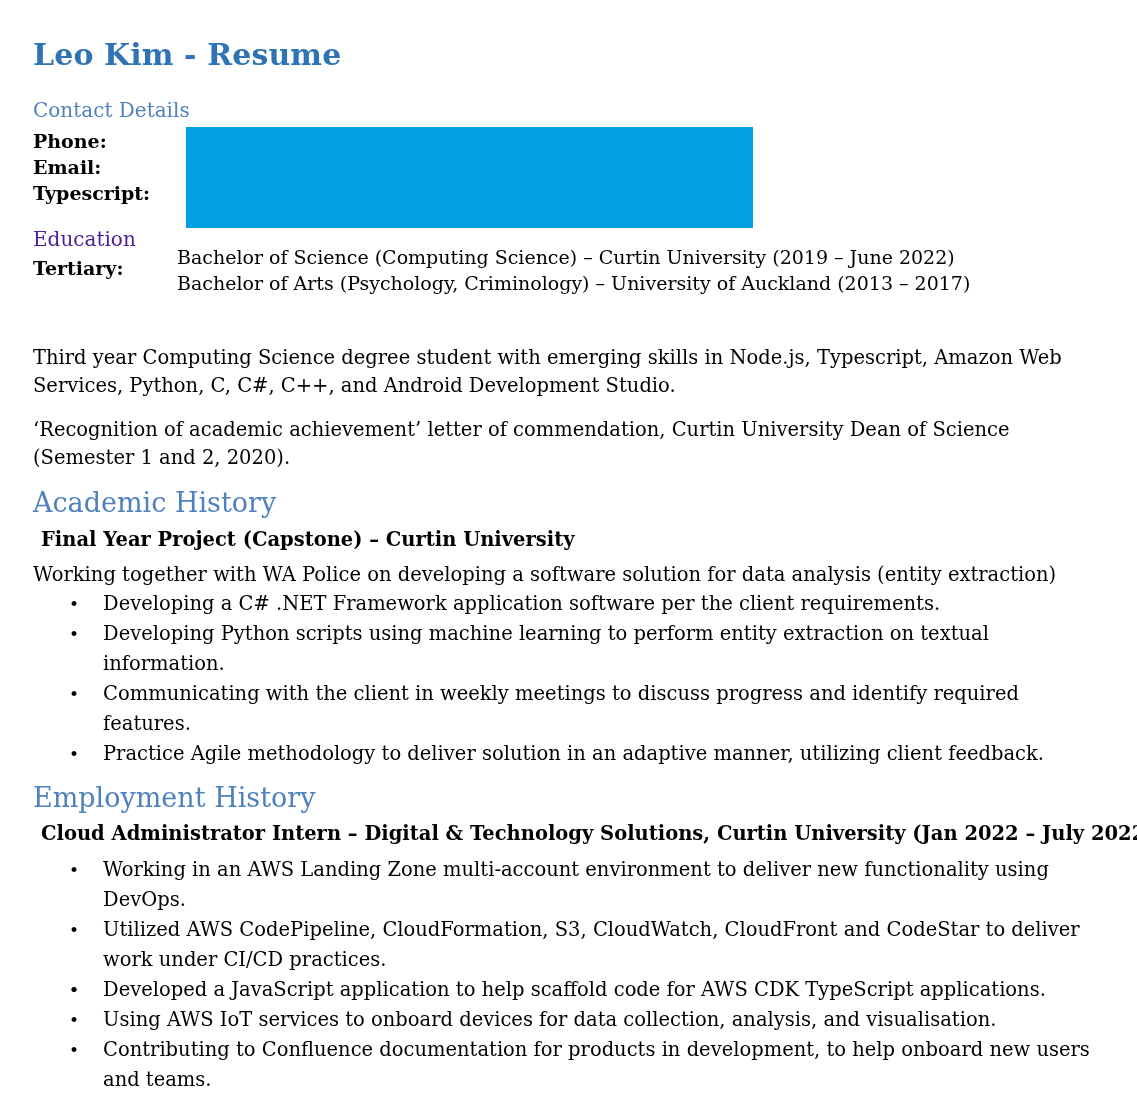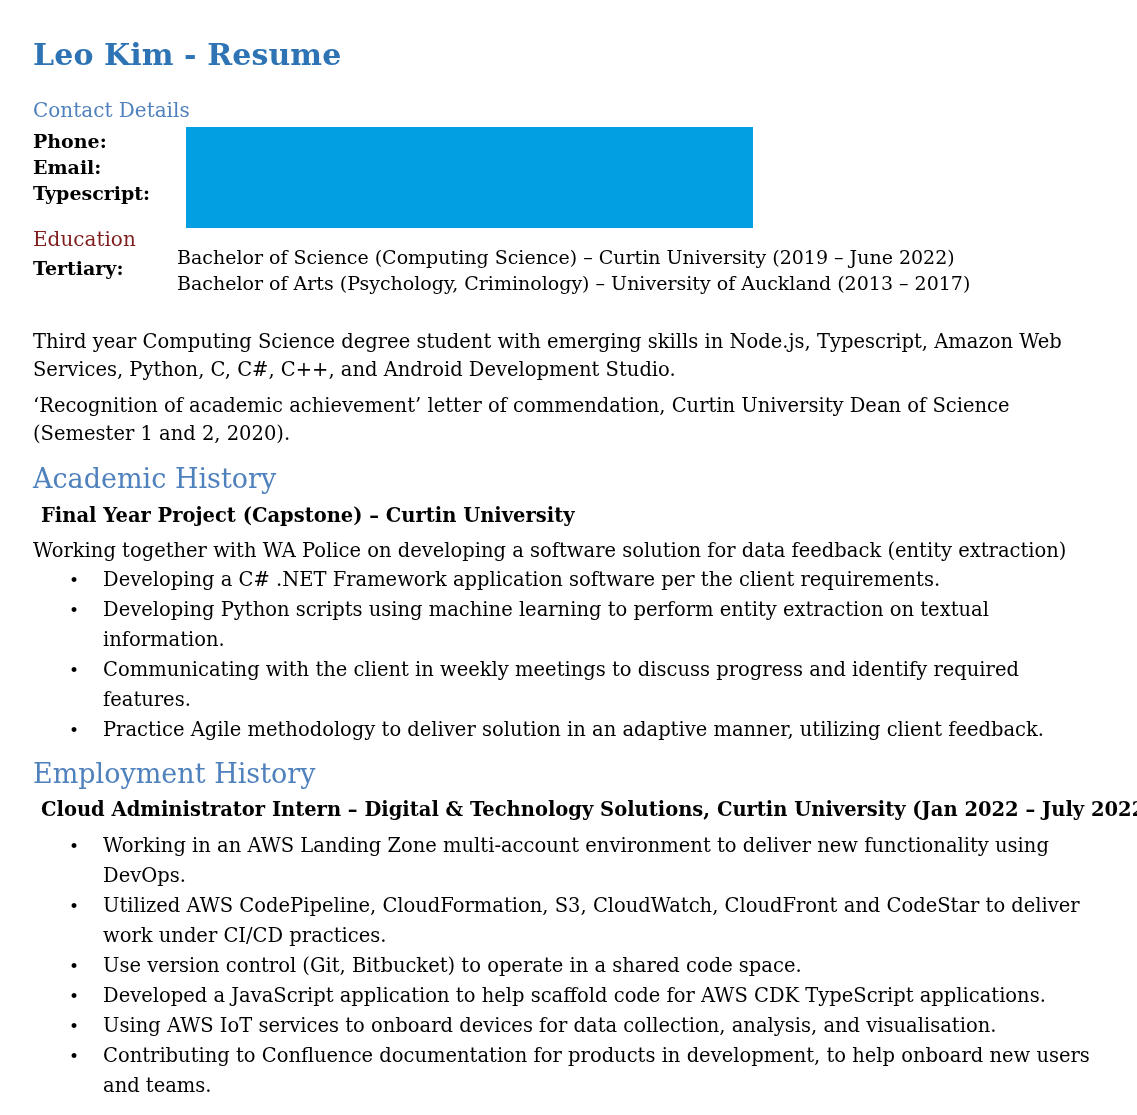--- a/index.html
+++ b/index.html
@@ -107,21 +107,21 @@
   
   .body-flow {
     position: absolute;
     left: 33px;
     top: 328px;
     width: 1060px;
     font-size: 19.5px;
     line-height: 28px;
   }
   .para {
-    margin: 0 0 8px 0;
+    margin: 16px 0 8px 0;
     text-align: left;
   }
 
   .sec-head-flow {
     margin: 14px 0 1px 0;
   }
   .sec-head-flow.first { margin-top: 16px; }
 
   .job-title {
     font-size: 19.5px;
@@ -165,50 +165,50 @@
   <div class="contact-head subheading" style="color: rgb(79, 129, 189);">Contact Details</div>
 
   <div class="contact-rows">
     <div class="crow">Phone:</div>
     <div class="crow">Email:</div>
     <div class="crow">Typescript:</div>
   </div>
 
   <div class="redaction-box" style="background: rgb(2, 159, 227);"></div>
 
-  <div class="education-head subheading" style="color: #7f1d1d;">Education</div>
+  <div class="education-head subheading" style="color: #4c1d95;">Education</div>
 
   <div class="edu-label">Tertiary:</div>
   <div class="edu-lines">
     <div>Bachelor of Science (Computing Science) – Curtin University (2019 – June 2022)</div>
     <div>Bachelor of Arts (Psychology, Criminology) – University of Auckland (2013 – 2017)</div>
   </div>
 
   <div class="body-flow">
 
     <p class="para">Third year Computing Science degree student with emerging skills in Node.js, Typescript, Amazon Web Services, Python, C, C#, C++, and Android Development Studio.</p>
     <p class="para">‘Recognition of academic achievement’ letter of commendation, Curtin University Dean of Science (Semester 1 and 2, 2020).</p>
 
     <div class="section-heading sec-head-flow first" style="color: rgb(79, 129, 189);">Academic History</div>
     <div class="job-title">Final Year Project (Capstone) – Curtin University</div>
-    <div class="job-desc">Working together with WA Police on developing a software solution for data feedback (entity extraction)</div>
+    <div class="job-desc">Working together with WA Police on developing a software solution for data analysis (entity extraction)</div>
     <ul class="bullets">
       <li><span class="bullet-dot">•</span><span>Developing a C# .NET Framework application software per the client requirements.</span></li>
       <li><span class="bullet-dot">•</span><span>Developing Python scripts using machine learning to perform entity extraction on textual information.</span></li>
       <li><span class="bullet-dot">•</span><span>Communicating with the client in weekly meetings to discuss progress and identify required features.</span></li>
       <li><span class="bullet-dot">•</span><span>Practice Agile methodology to deliver solution in an adaptive manner, utilizing client feedback.</span></li>
     </ul>
 
     <div class="section-heading sec-head-flow" style="color: rgb(79, 129, 189);">Employment History</div>
 
     <div class="job-title">Cloud Administrator Intern – Digital &amp; Technology Solutions, Curtin University (Jan 2022 – July 2022)</div>
     <ul class="bullets">
       <li><span class="bullet-dot">•</span><span>Working in an AWS Landing Zone multi-account environment to deliver new functionality using DevOps.</span></li>
       <li><span class="bullet-dot">•</span><span>Utilized AWS CodePipeline, CloudFormation, S3, CloudWatch, CloudFront and CodeStar to deliver work under CI/CD practices.</span></li>
-      <li><span class="bullet-dot">•</span><span>Use version control (Git, Bitbucket) to operate in a shared code space.</span></li>
+      <li><span class="bullet-dot">•</span></li>
       <li><span class="bullet-dot">•</span><span>Developed a JavaScript application to help scaffold code for AWS CDK TypeScript applications.</span></li>
       <li><span class="bullet-dot">•</span><span>Using AWS IoT services to onboard devices for data collection, analysis, and visualisation.</span></li>
       <li><span class="bullet-dot">•</span><span>Contributing to Confluence documentation for products in development, to help onboard new users and teams.</span></li>
     </ul>
 
     <div class="spacer-md"></div>
 
     <div class="job-title">Sessional Academic – Curtin University (March 2021 – present)</div>
 
   </div>

